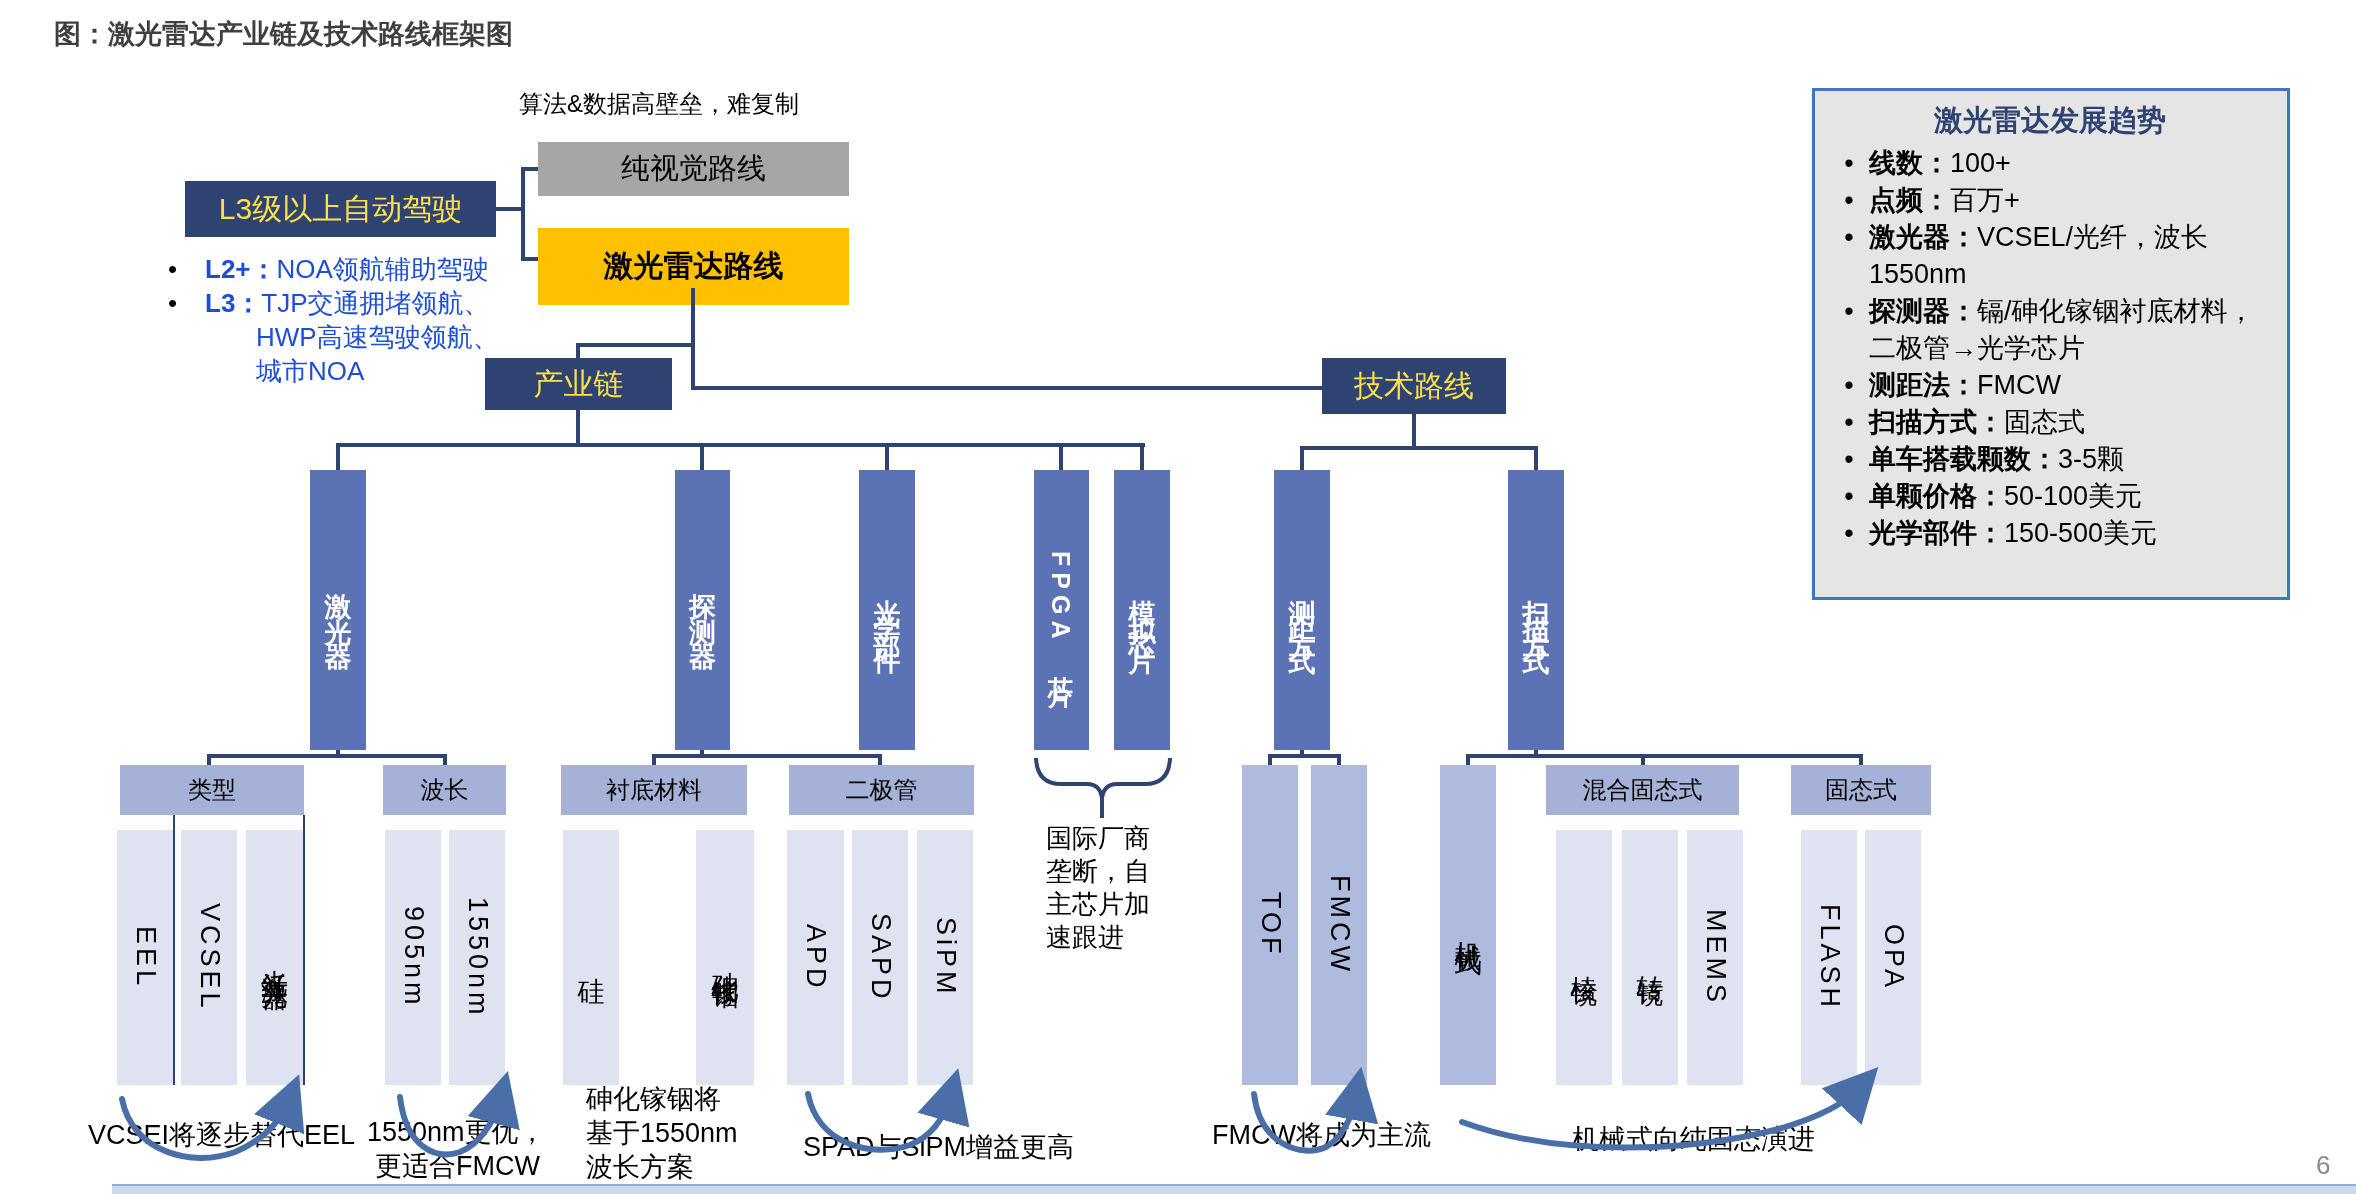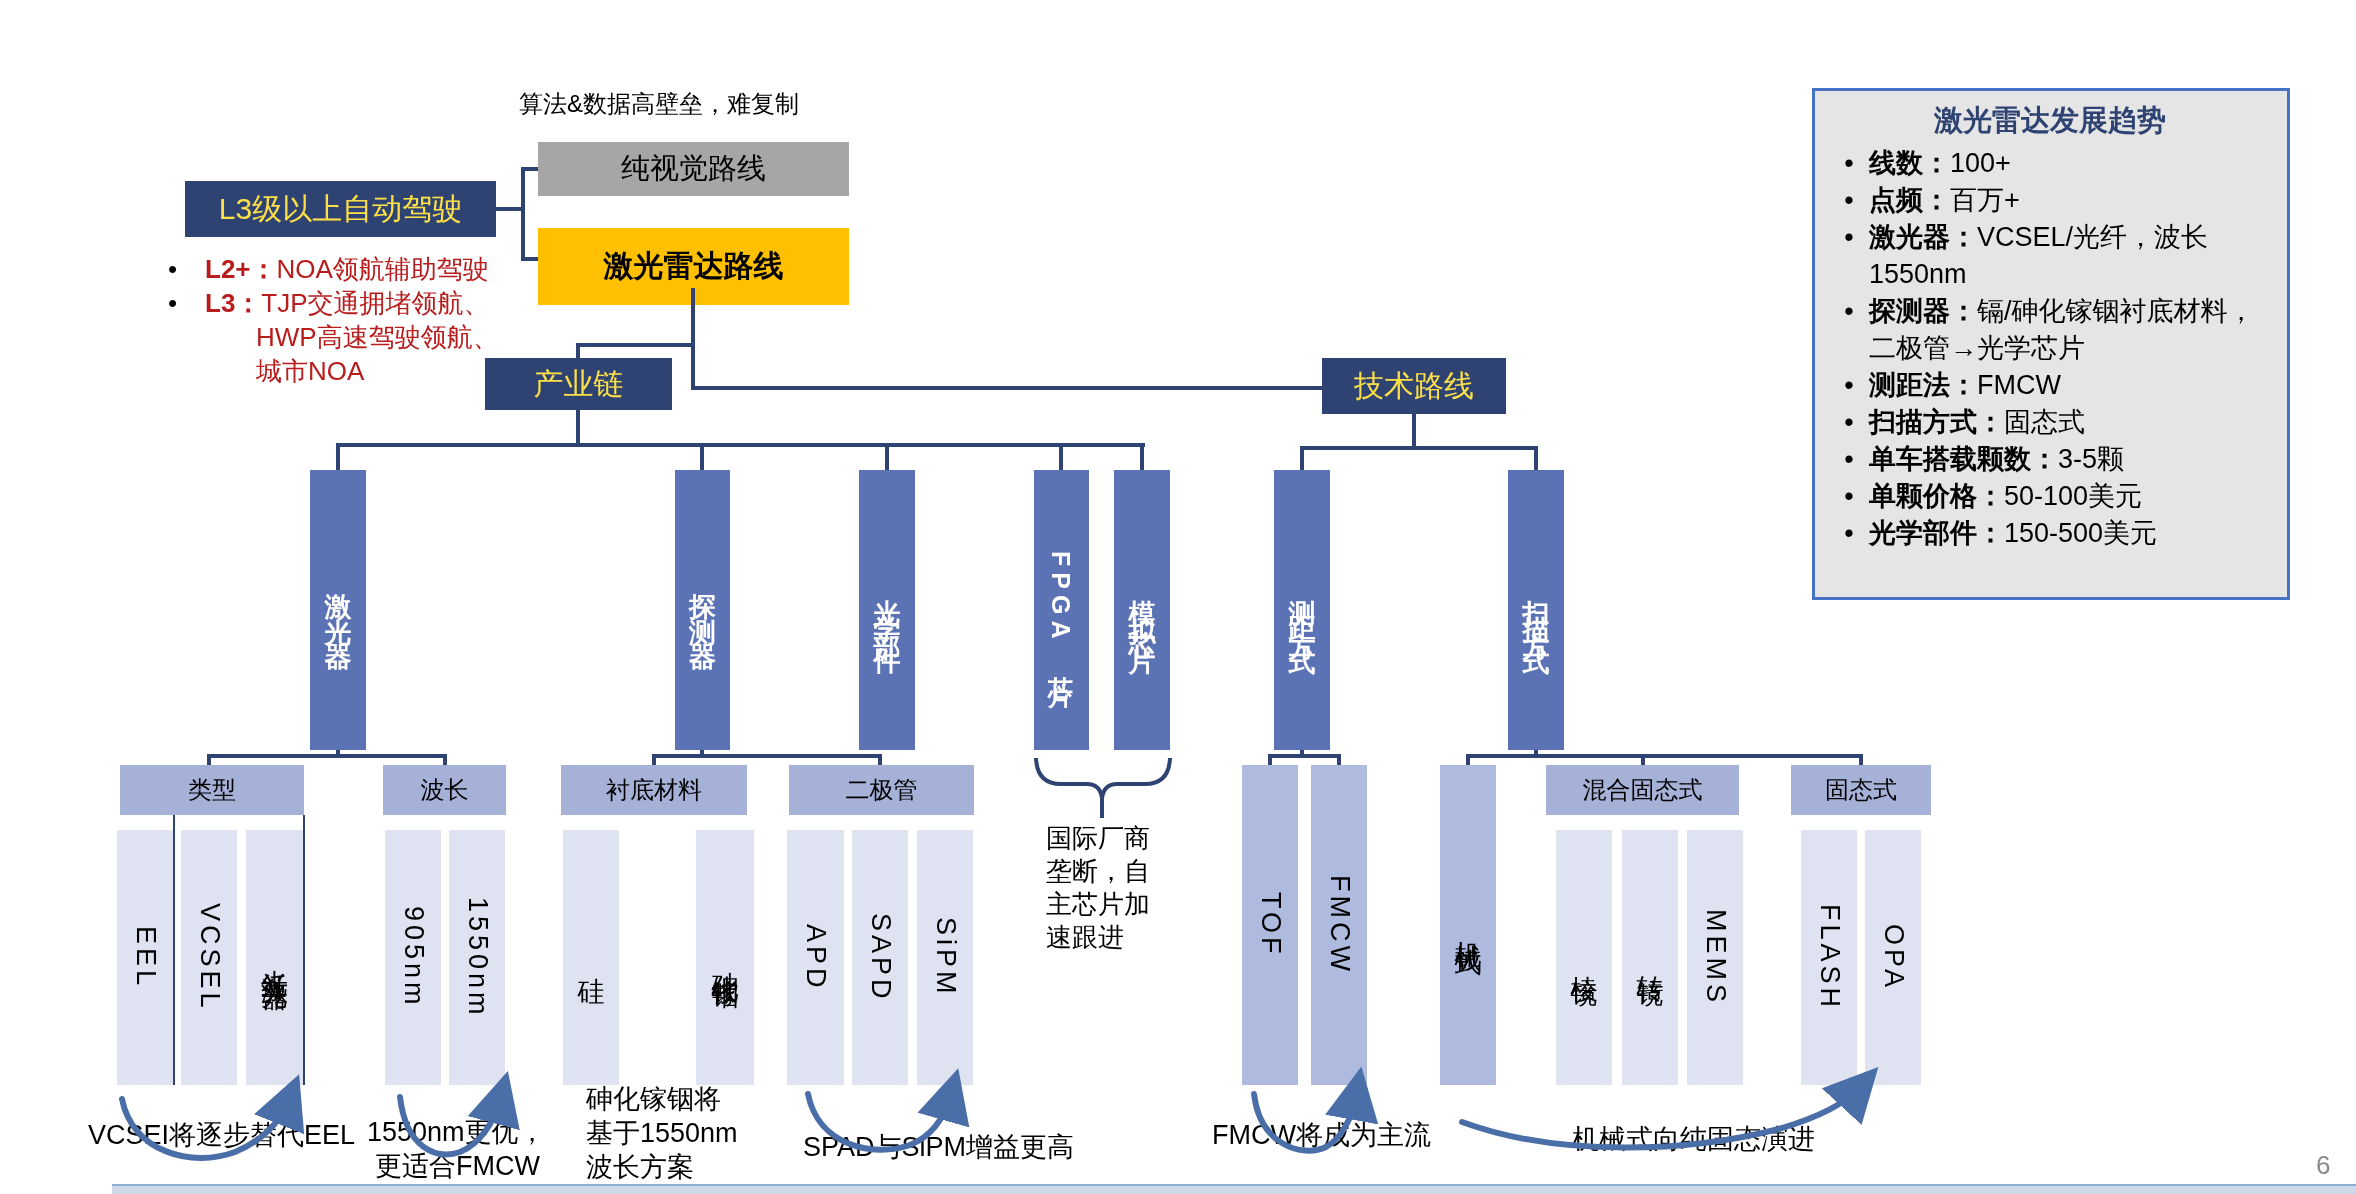--- a/index.html
+++ b/index.html
@@ -13,39 +13,40 @@
           writing-mode:vertical-rl;text-orientation:mixed;letter-spacing:10px;
           display:flex;align-items:center;justify-content:center;}
   .hdr{background:#a6b1d8;color:#000;font-size:24px;display:flex;align-items:center;justify-content:center;}
   .col{background:#dfe3f1;color:#000;font-size:27px;writing-mode:vertical-rl;text-orientation:mixed;
        letter-spacing:4px;display:flex;align-items:center;justify-content:center;}
   .colmid{background:#aebbdf;}
   .note{color:#000;font-size:27px;line-height:34px;white-space:nowrap;}
   .grayroute{background:#a6a6a6;color:#000;font-size:29px;}
   .yellowroute{background:#ffc000;color:#000;font-size:30px;font-weight:700;}
   .bullet-dot{position:absolute;font-size:26px;color:#000;}
-  .btxt{font-size:26px;color:#b91c1c;white-space:nowrap;}
+  .btxt{font-size:26px;color:#1d4ed8;white-space:nowrap;}
   .btxt b{font-weight:700;}
   #trend{border:3px solid #4472c4;background:#e5e5e5;box-sizing:border-box;padding:10px 16px 10px 14px;}
   #trend .t-title{text-align:center;font-size:29px;font-weight:700;color:#2e4372;margin-bottom:4px;}
   .t-item{display:flex;font-size:27px;line-height:37px;color:#000;}
   .t-dot{width:40px;text-align:center;flex:0 0 40px;}
   .t-body{flex:1;}
   .t-body b{font-weight:700;}
   .thinline{background:#2e4372;}
   #pagenum{color:#8a8a8a;font-size:26px;}
   #bottombar{background:#cdd9e9;border-top:2px solid #8fafd2;}
   .fig-title{font-size:27px;font-weight:700;color:#3f3f3f;white-space:nowrap;}
   .caption{font-size:24px;color:#000;white-space:nowrap;}
 </style>
 </head>
 <body>
 
 <div id="page">
 
+  <div class="abs fig-title" style="left:54px;top:16px;">图：激光雷达产业链及技术路线框架图</div>
 
   <div class="abs caption" style="left:519px;top:88px;">算法&amp;数据高壁垒，难复制</div>
 
   <div class="abs ctr grayroute" style="left:538px;top:142px;width:311px;height:54px;">纯视觉路线</div>
   <div class="abs ctr yellowroute" style="left:538px;top:228px;width:311px;height:77px;">激光雷达路线</div>
 
   <div class="abs ctr navybox" style="left:185px;top:181px;width:311px;height:56px;">L3级以上自动驾驶</div>
 
   <div class="bullet-dot" style="left:168px;top:254px;">•</div>
   <div class="abs btxt" style="left:205px;top:252px;"><b>L2+：</b><span>NOA领航辅助驾驶</span></div>

